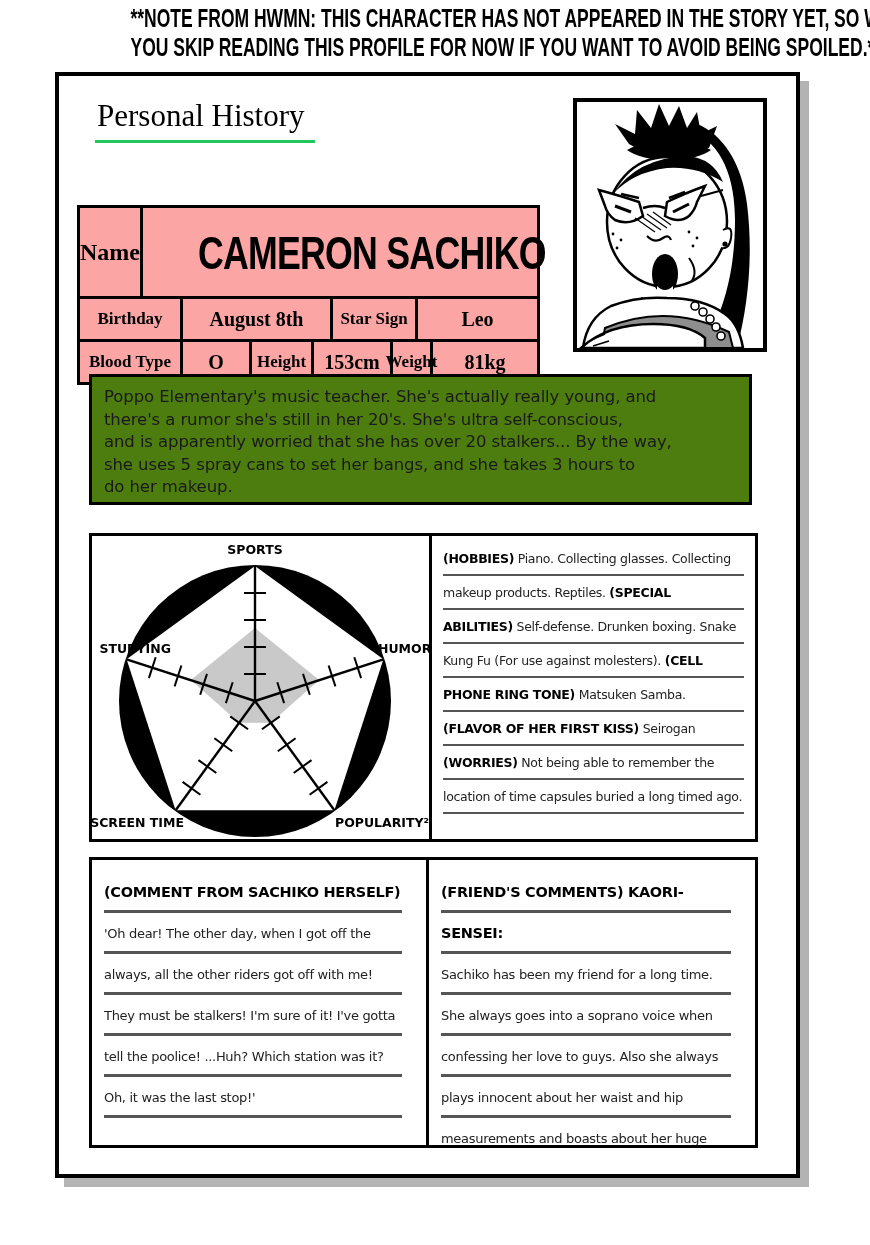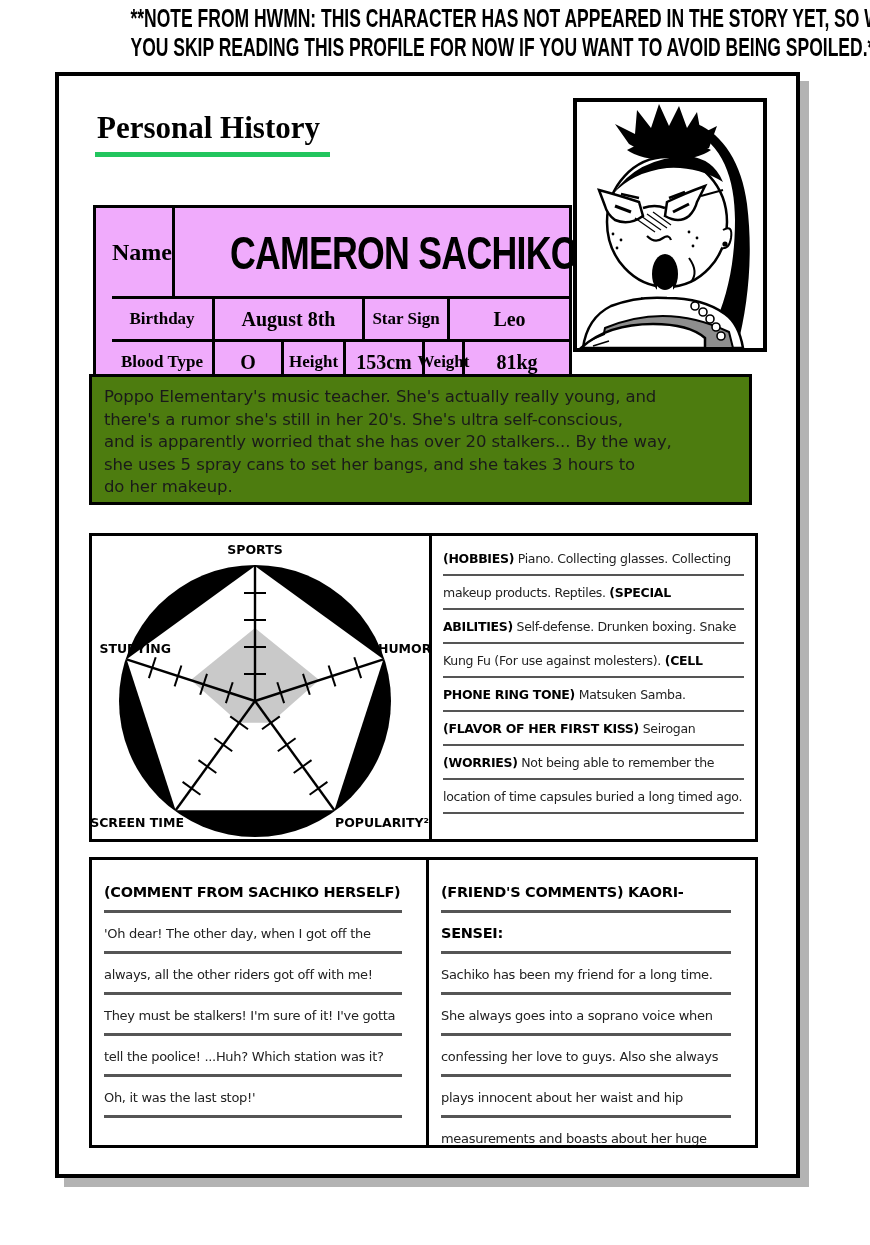--- a/index.html
+++ b/index.html
@@ -9,30 +9,30 @@
   
   .note{position:absolute;top:4px;left:0;width:870px;text-align:center;}
   .note-line{font-family:"Liberation Sans",sans-serif;font-weight:700;font-size:25px;
              line-height:29px;white-space:nowrap;transform:scaleX(0.70);transform-origin:50% 0;
              letter-spacing:0px;}
 
   
   .frame{position:absolute;left:55px;top:72px;width:737px;height:1098px;
          border:4px solid #000;background:#fff;box-shadow:9px 9px 0 0 #b3b3b3;}
 
-  .title{position:absolute;left:36px;top:34px;font-family:"Liberation Serif",serif;
-         font-weight:700;font-size:31px;border-bottom:5px solid #22c55e;padding:0 10px 6px 2px;}
+  .title{position:absolute;left:36px;top:22px;font-family:"Liberation Serif",serif;
+         font-weight:400;font-size:31px;border-bottom:3px solid #22c55e;padding:0 10px 6px 2px;}
 
   
   .portrait{position:absolute;left:514px;top:22px;width:186px;height:246px;
             border:4px solid #000;background:#fff;overflow:hidden;}
   .portrait svg{display:block;width:100%;height:100%;}
 
   
-  .ptable{position:absolute;left:34px;top:129px;width:457px;border:3px solid #000;background:#f0abfc;padding-left:16px;}
+  .ptable{position:absolute;left:18px;top:129px;width:457px;border:3px solid #000;background:#fca5a5;}
   .prow{display:flex;border-top:3px solid #000;}
   .prow:first-child{border-top:none;}
   .pcell{box-sizing:border-box;border-left:3px solid #000;display:flex;align-items:center;
          justify-content:center;font-family:"Liberation Serif",serif;font-weight:700;}
   .pcell:first-child{border-left:none;}
   .r1{height:88px;} .r2{height:40px;} .r3{height:40px;}
   .lab{font-size:17px;}
   .val{font-size:20px;}
   .name-lab{width:100px;font-size:24px;}
   .name-val{flex:1;font-family:"Liberation Sans",sans-serif;font-weight:700;font-size:47px;

